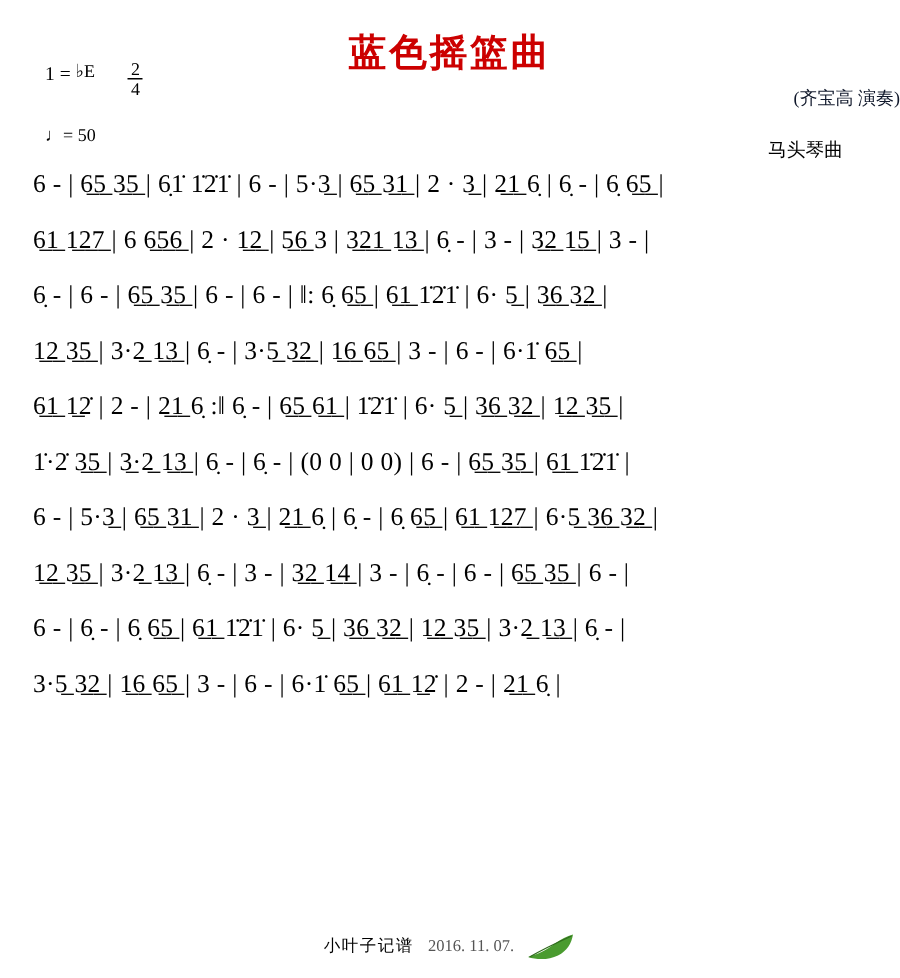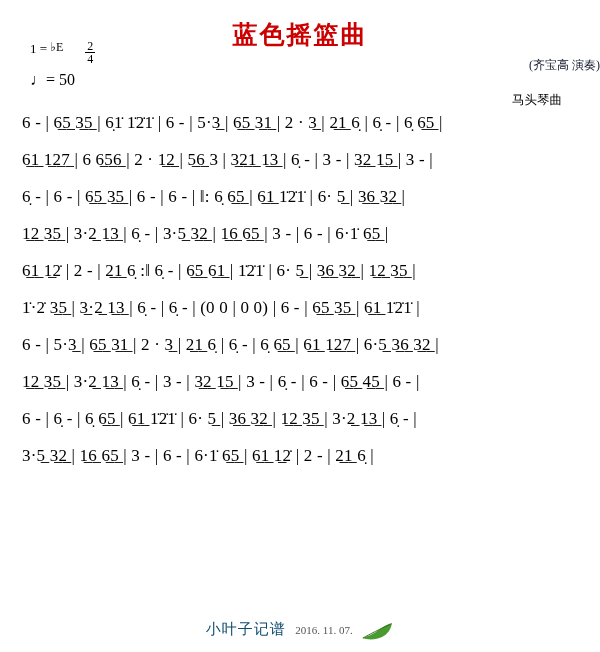--- a/index.html
+++ b/index.html
@@ -67,22 +67,22 @@
   .timesig .num {
     display: block;
     border-bottom: 1px solid #000;
     padding: 0 2px;
   }
   .timesig .den {
     display: block;
     padding: 0 2px;
   }
   .tempo {
-    margin-top: 6px;
-    font-size: 16px;
+    margin-top: 18px;
+    font-size: 12px;
     white-space: nowrap;
   }
   .composer {
     position: absolute;
     right: 38px;
     top: 68px;
     font-size: 12.5px;
     color: #000;
     font-family: "Liberation Serif", serif;
     margin-top: 24px;
@@ -106,22 +106,22 @@
   .footer {
     position: absolute;
     left: 0;
     right: 0;
     bottom: 12px;
     text-align: center;
     font-size: 14px;
     color: #444;
   }
   .footer .sig {
-    color: #0c4a6e;
-    font-size: 15px;
+    color: #000000;
+    font-size: 11px;
     letter-spacing: 1px;
   }
   .footer .date {
     font-size: 11px;
     color: #555;
     margin-left: 6px;
   }
   .leaf {
     display: inline-block;
     width: 34px;
@@ -155,21 +155,21 @@
   <div class="composer">马头琴曲</div>
 
   <div class="staff">
     <div class="line">6 - | 6̲5̲ 3̲5̲ | 6̣1̇ 1̇2̇1̇ | 6 - | 5·3̲ | 6̲5̲ 3̲1̲ | 2 · 3̲ | 2̲1̲ 6̣ | 6̣ - | 6̣ 6̲5̲ |</div>
     <div class="line">6̲1̲ 1̲2̲7̲ | 6 6̲5̲6̲ | 2 · 1̲2̲ | 5̲6̲ 3 | 3̲2̲1̲ 1̲3̲ | 6̣ - | 3 - | 3̲2̲ 1̲5̲ | 3 - |</div>
     <div class="line">6̣ - | 6 - | 6̲5̲ 3̲5̲ | 6 - | 6 - | ‖: 6̣ 6̲5̲ | 6̲1̲ 1̇2̇1̇ | 6· 5̲ | 3̲6̲ 3̲2̲ |</div>
     <div class="line">1̲2̲ 3̲5̲ | 3·2̲ 1̲3̲ | 6̣ - | 3·5̲ 3̲2̲ | 1̲6̲ 6̲5̲ | 3 - | 6 - | 6·1̇ 6̲5̲ |</div>
     <div class="line">6̲1̲ 1̲2̇ | 2 - | 2̲1̲ 6̣ :‖ 6̣ - | 6̲5̲ 6̲1̲ | 1̇2̇1̇ | 6· 5̲ | 3̲6̲ 3̲2̲ | 1̲2̲ 3̲5̲ |</div>
     <div class="line">1̇·2̇ 3̲5̲ | 3̲·2̲ 1̲3̲ | 6̣ - | 6̣ - | (0 0 | 0 0) | 6 - | 6̲5̲ 3̲5̲ | 6̲1̲ 1̇2̇1̇ |</div>
     <div class="line">6 - | 5·3̲ | 6̲5̲ 3̲1̲ | 2 · 3̲ | 2̲1̲ 6̣ | 6̣ - | 6̣ 6̲5̲ | 6̲1̲ 1̲2̲7̲ | 6·5̲ 3̲6̲ 3̲2̲ |</div>
-    <div class="line">1̲2̲ 3̲5̲ | 3·2̲ 1̲3̲ | 6̣ - | 3 - | 3̲2̲ 1̲5̲ | 3 - | 6̣ - | 6 - | 6̲5̲ 4̲5̲ | 6 - |</div>
+    <div class="line">1̲2̲ 3̲5̲ | 3·2̲ 1̲3̲ | 6̣ - | 3 - | 3̲2̲ 1̲4̲ | 3 - | 6̣ - | 6 - | 6̲5̲ 3̲5̲ | 6 - |</div>
     <div class="line">6 - | 6̣ - | 6̣ 6̲5̲ | 6̲1̲ 1̇2̇1̇ | 6· 5̲ | 3̲6̲ 3̲2̲ | 1̲2̲ 3̲5̲ | 3·2̲ 1̲3̲ | 6̣ - |</div>
     <div class="line">3·5̲ 3̲2̲ | 1̲6̲ 6̲5̲ | 3 - | 6 - | 6·1̇ 6̲5̲ | 6̲1̲ 1̲2̇ | 2 - | 2̲1̲ 6̣ |</div>
   </div>
 
   <div class="footer">
     <span class="sig">小叶子记谱</span>
     <span class="date">2016. 11. 07.</span>
     <span class="leaf">
       <svg viewBox="0 0 34 18" width="34" height="18" aria-hidden="true">
         <path d="M2 16 C8 14 14 12 20 7 C24 4 28 2 32 1 C31 7 28 12 22 15 C16 18 8 18 2 16 Z" fill="#4a9b2f"></path>

